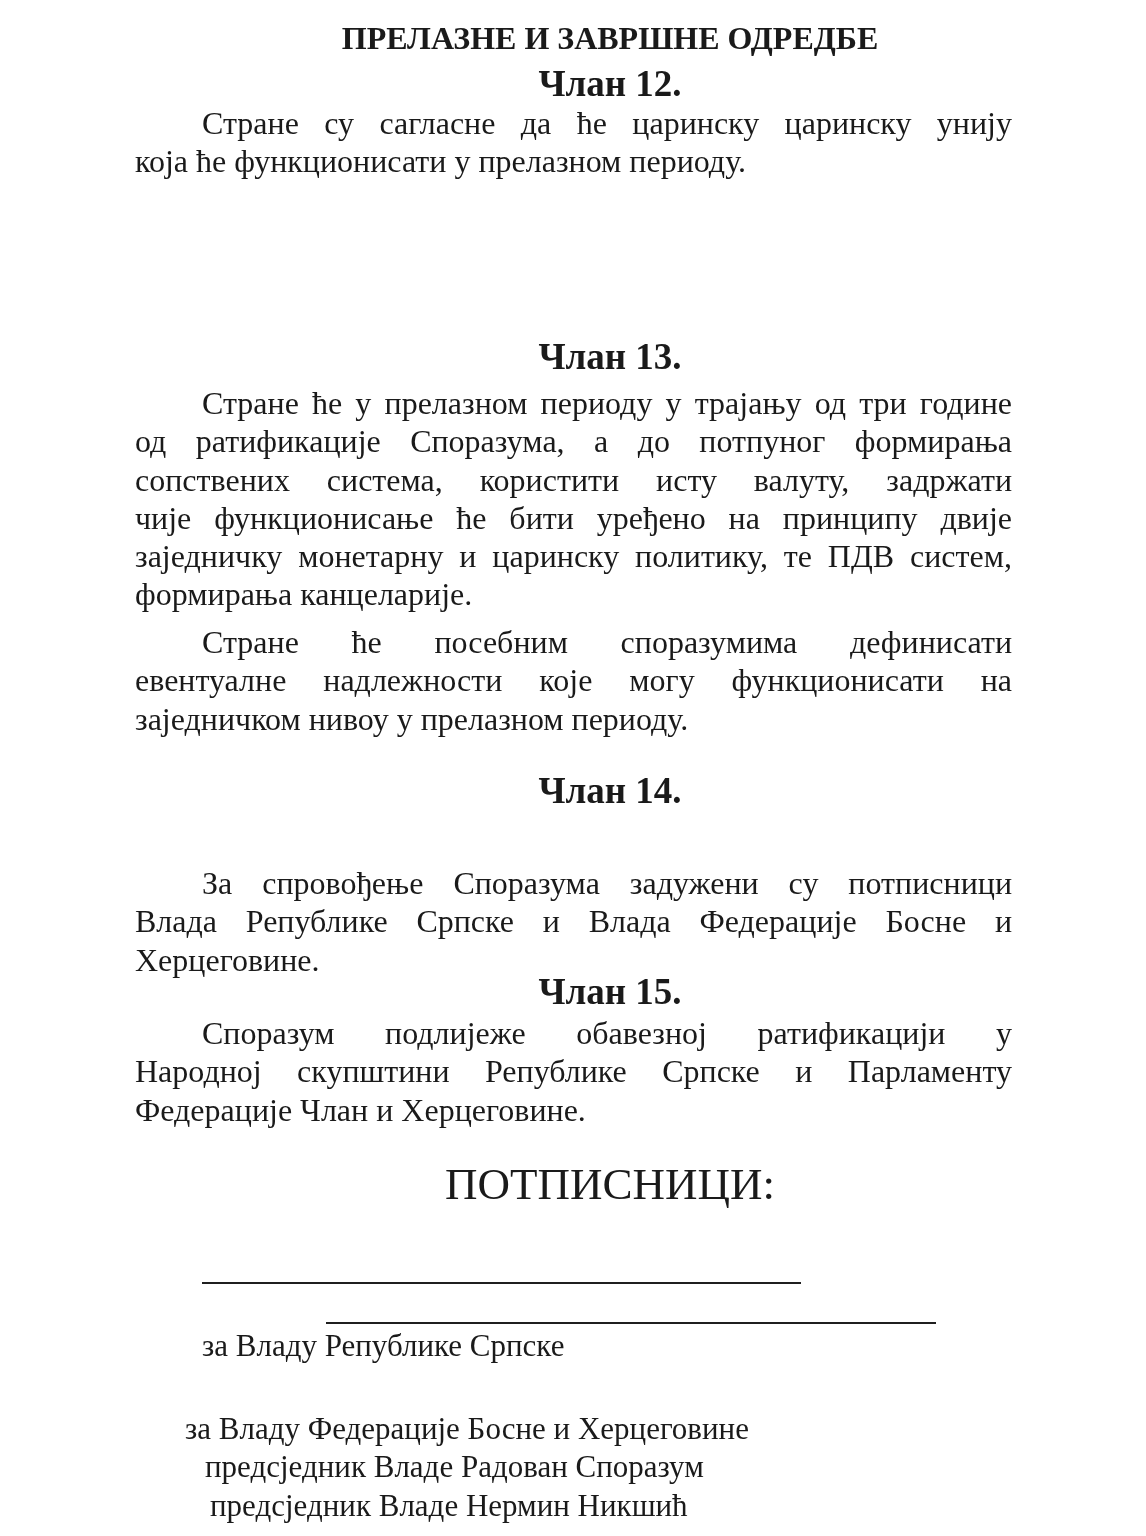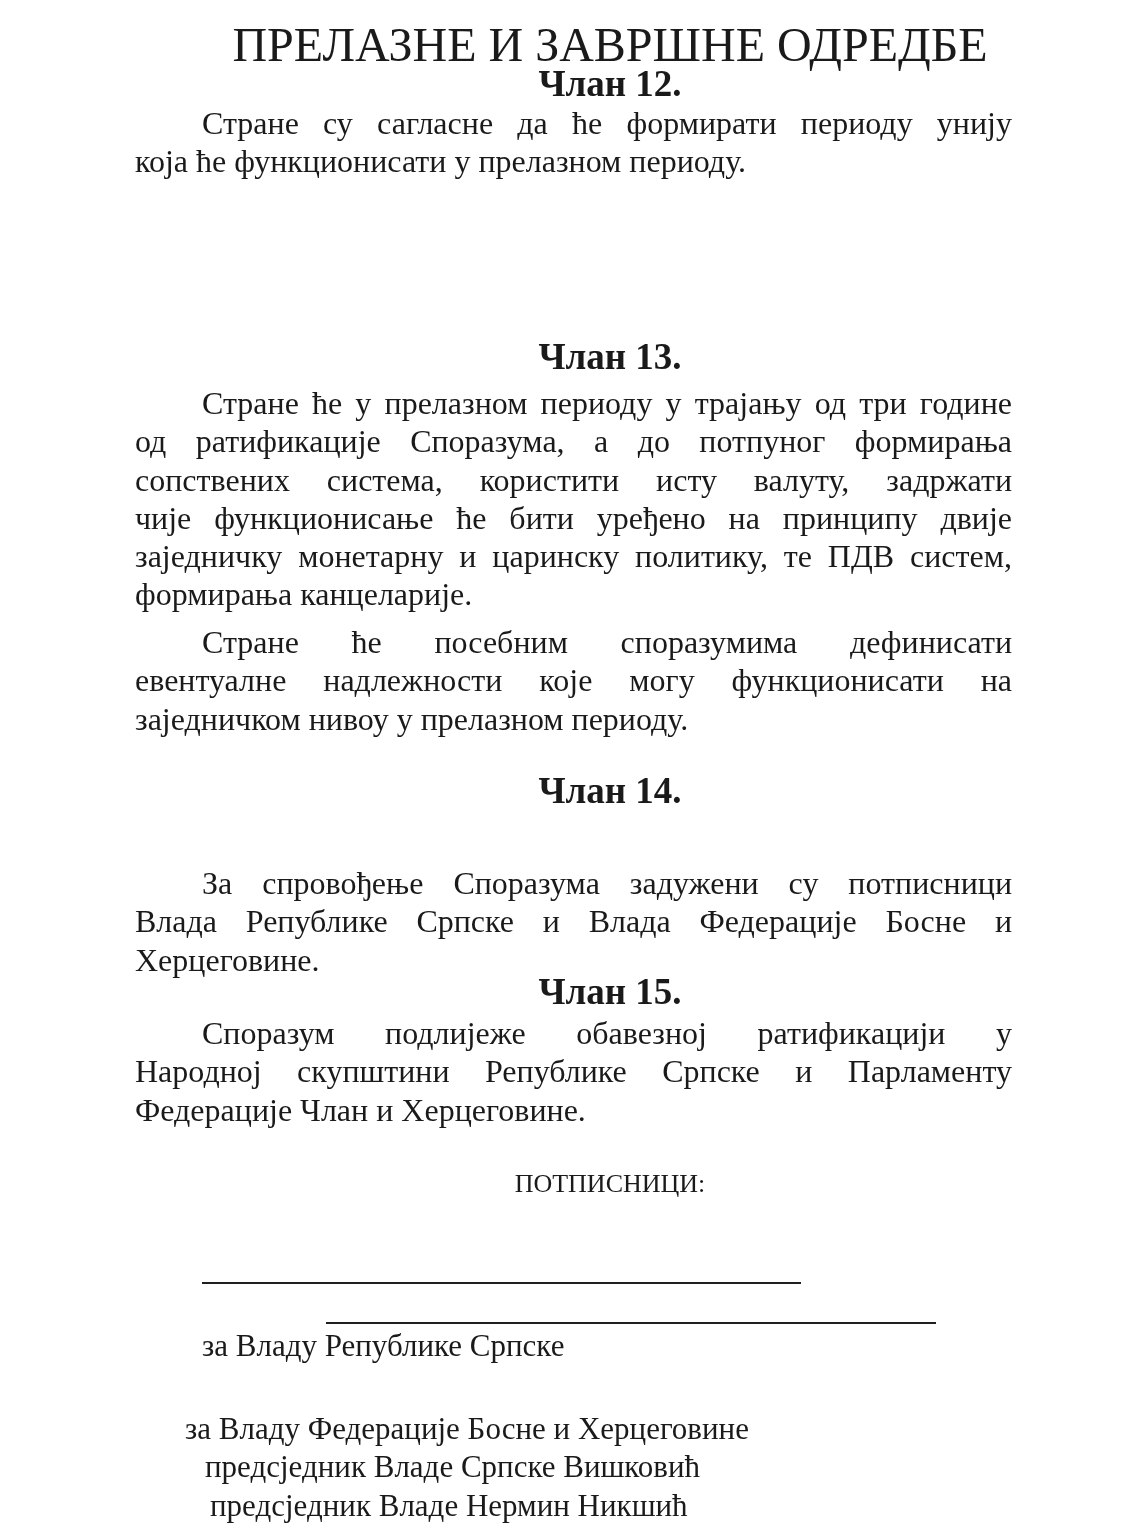--- a/index.html
+++ b/index.html
@@ -18,24 +18,24 @@
     overflow: hidden;
   }
   .centered-block {
     position: absolute;
     left: 135px;
     width: 950px;
     text-align: center;
     white-space: nowrap;
   }
   .doc-title {
-    top: 23px;
-    font-size: 48px;
+    top: 16px;
+    font-size: 32px;
     line-height: 44px;
-    font-weight: normal;
+    font-weight: bold;
   }
   .article-heading {
     font-size: 37px;
     line-height: 40px;
     font-weight: bold;
   }
   .h12 { top: 64px; }
   .h13 { top: 337px; }
   .h14 { top: 771px; }
   .h15 { top: 972px; }
@@ -56,21 +56,21 @@
     text-align-last: justify;
   }
   .lline {
     text-align: left;
   }
   .indent {
     text-indent: 67px;
   }
   .signatories-heading {
     top: 1164px;
-    font-size: 26px;
+    font-size: 45px;
     line-height: 40px;
     font-weight: normal;
   }
   .sig-rule {
     position: absolute;
     height: 0;
     border-top: 2px solid #1f1f1f;
   }
   .rule-1 { top: 1282px; left: 202px; width: 599px; }
   .rule-2 { top: 1322px; left: 326px; width: 610px; }
@@ -91,21 +91,21 @@
 </head>
 <body>
 
 <div class="page">
 
   <div class="centered-block doc-title">ПРЕЛАЗНЕ И ЗАВРШНЕ ОДРЕДБЕ</div>
 
   <div class="centered-block article-heading h12">Члан 12.</div>
 
   <div class="para p12">
-    <div class="jline indent">Стране су сагласне да ће формирати периоду унију</div>
+    <div class="jline indent">Стране су сагласне да ће царинску царинску унију</div>
     <div class="lline">која ће функционисати у прелазном периоду.</div>
   </div>
 
   <div class="centered-block article-heading h13">Члан 13.</div>
 
   <div class="para p13a">
     <div class="jline indent">Стране ће у прелазном периоду у трајању од три године</div>
     <div class="jline">од ратификације Споразума, а до потпуног формирања</div>
     <div class="jline">сопствених система, користити исту валуту, задржати</div>
     <div class="jline">чије функционисање ће бити уређено на принципу двије</div>
@@ -136,17 +136,17 @@
   </div>
 
   <div class="centered-block signatories-heading">ПОТПИСНИЦИ:</div>
 
   <div class="sig-rule rule-1"></div>
   <div class="sig-rule rule-2"></div>
 
   <div class="sig-block">
     <div class="sig-line sig-1">за Владу Републике Српске</div>
     <div class="sig-line sig-2">за Владу Федерације Босне и Херцеговине</div>
-    <div class="sig-line sig-3">предсједник Владе Српске Вишковић</div>
+    <div class="sig-line sig-3">предсједник Владе Радован Споразум</div>
     <div class="sig-line sig-4">предсједник Владе Нермин Никшић</div>
   </div>
 
 </div>
 
 </body></html>

